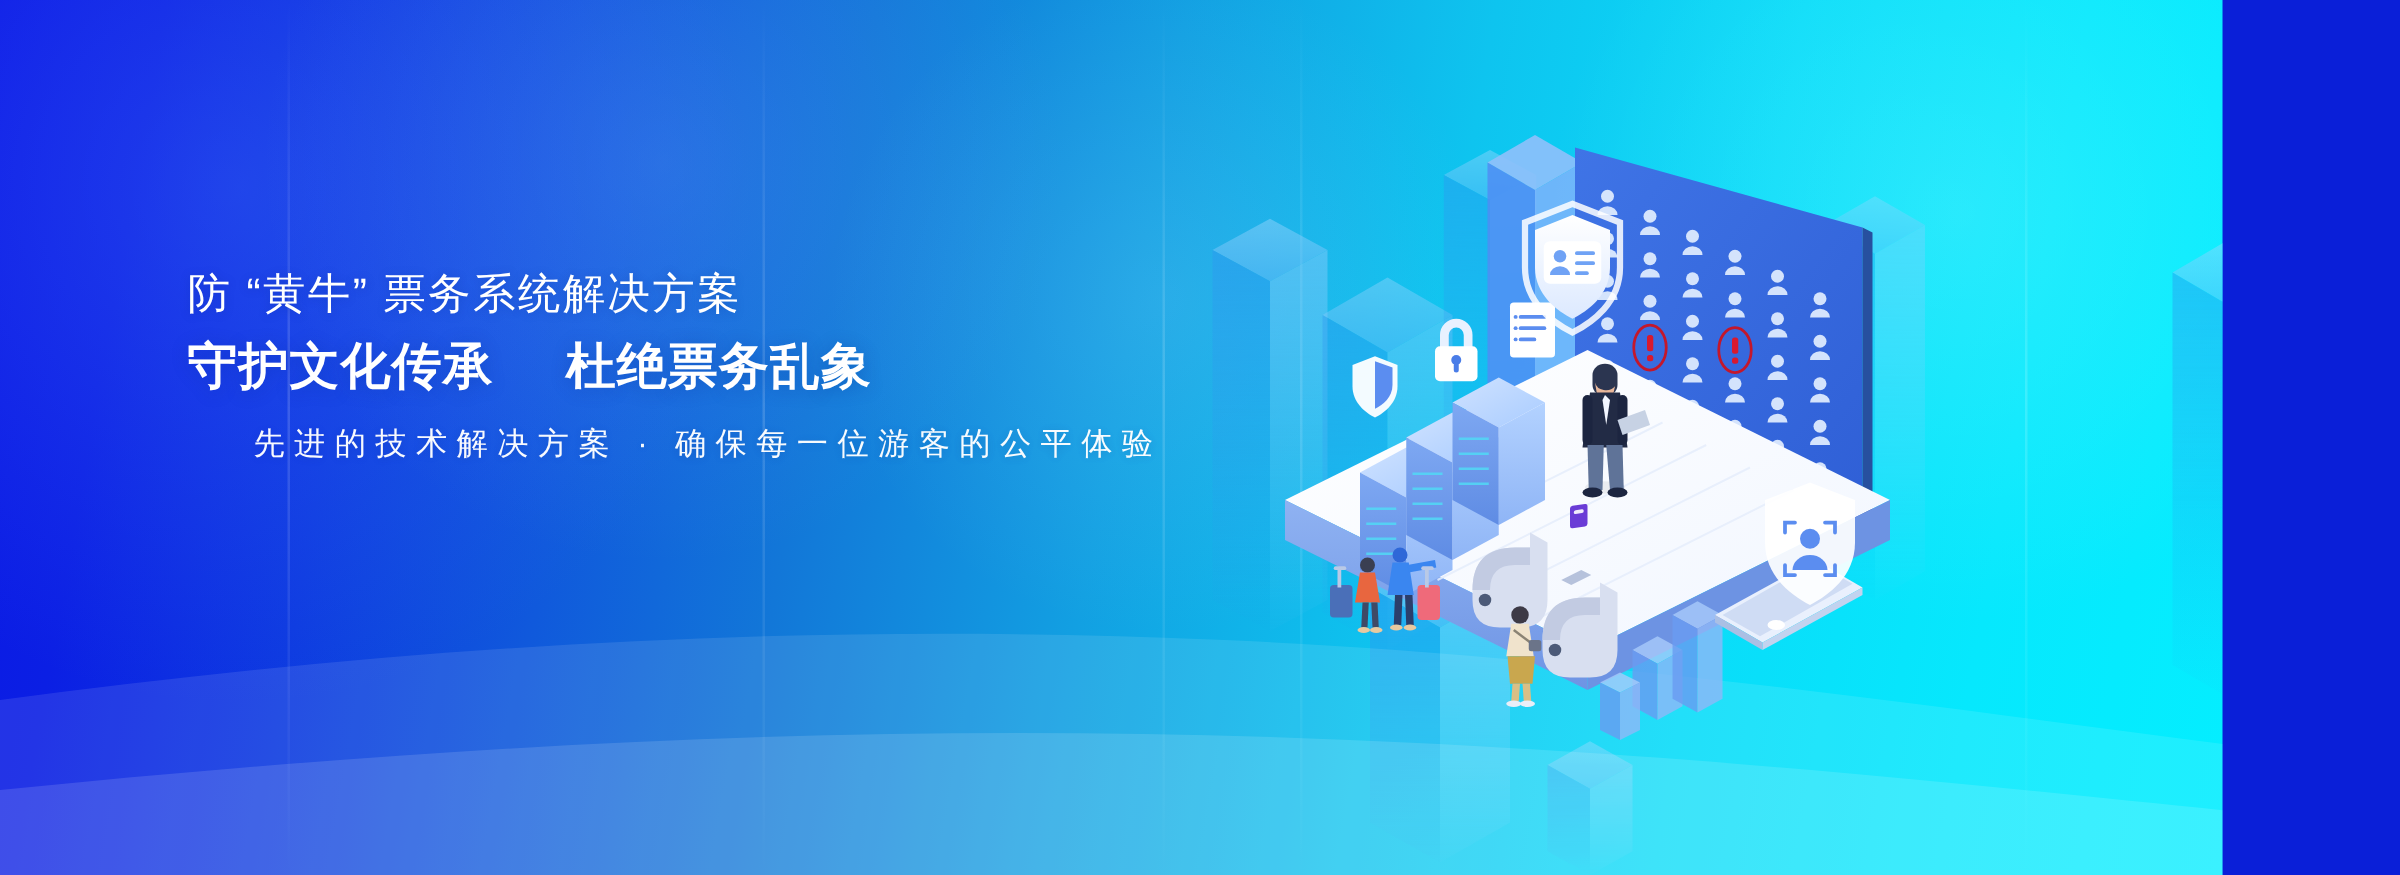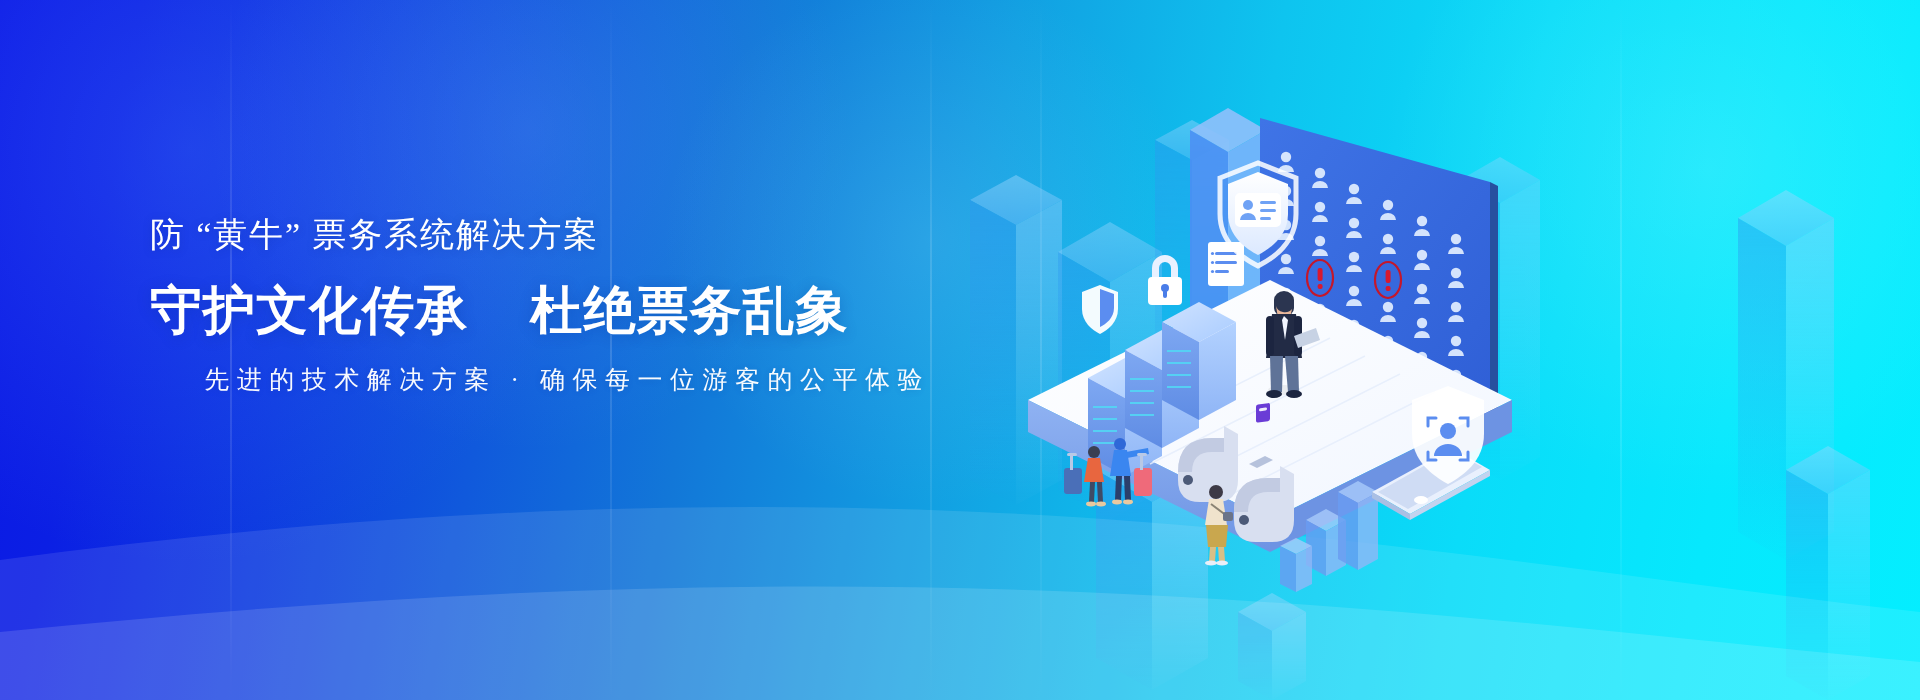--- a/index.html
+++ b/index.html
@@ -1,20 +1,20 @@
 <!DOCTYPE html>
 <html lang="zh"><head>
 <meta charset="utf-8">
 <title>防黄牛票务系统解决方案</title>
 <style>
   html,body{margin:0;padding:0;background:#0a1fd8;}
   *{box-sizing:border-box;}
   #banner{
-    position:relative;width:1920px;height:700px;overflow:hidden;
-    font-family:Liberation Serif, serif;
+    position:relative;width:1778px;height:700px;overflow:hidden;
+    font-family:Liberation Sans, sans-serif;
     background:linear-gradient(100deg,
        #0b18e6 0%, #0b1fe4 7%, #0d3ae0 17%, #1059dc 27%,
        #1277d8 37%, #12a0e2 50%, #0ec4ef 63%, #0adcf9 76%,
        #06e8fd 88%, #04eeff 100%);
   }
   
   .glow{position:absolute;border-radius:50%;pointer-events:none;}
   .glow-a{left:-260px;top:-300px;width:900px;height:900px;
      background:radial-gradient(circle at 50% 50%,rgba(80,130,255,.30),rgba(80,130,255,0) 65%);}
   .glow-b{left:150px;top:-220px;width:760px;height:700px;
@@ -34,22 +34,22 @@
   
   .iso{position:absolute;pointer-events:none;}
 
   
   #copy{position:absolute;left:150px;top:214px;width:780px;z-index:40;}
   .kicker{
     color:#ffffff;font-size:34px;line-height:1.25;letter-spacing:.055em;
     font-weight:400;white-space:nowrap;text-shadow:0 1px 8px rgba(0,40,140,.25);
   }
   .headline{
-    color:#ffffff;font-size:52px;line-height:1.22;letter-spacing:.02em;
-    font-weight:700;margin-top:22px;white-space:nowrap;
+    color:#ffffff;font-size:40px;line-height:1.22;letter-spacing:.02em;
+    font-weight:700;margin-top:12px;white-space:nowrap;
     text-shadow:0 2px 14px rgba(0,45,150,.30);
   }
   .headline .gap{display:inline-block;width:34px;}
   .subline{
     color:#ffffff;font-size:25px;line-height:1.3;letter-spacing:.30em;
     font-weight:400;margin-top:22px;white-space:nowrap;opacity:.97;
     text-shadow:0 1px 8px rgba(0,40,140,.22);
     text-align:right;
   }
 

